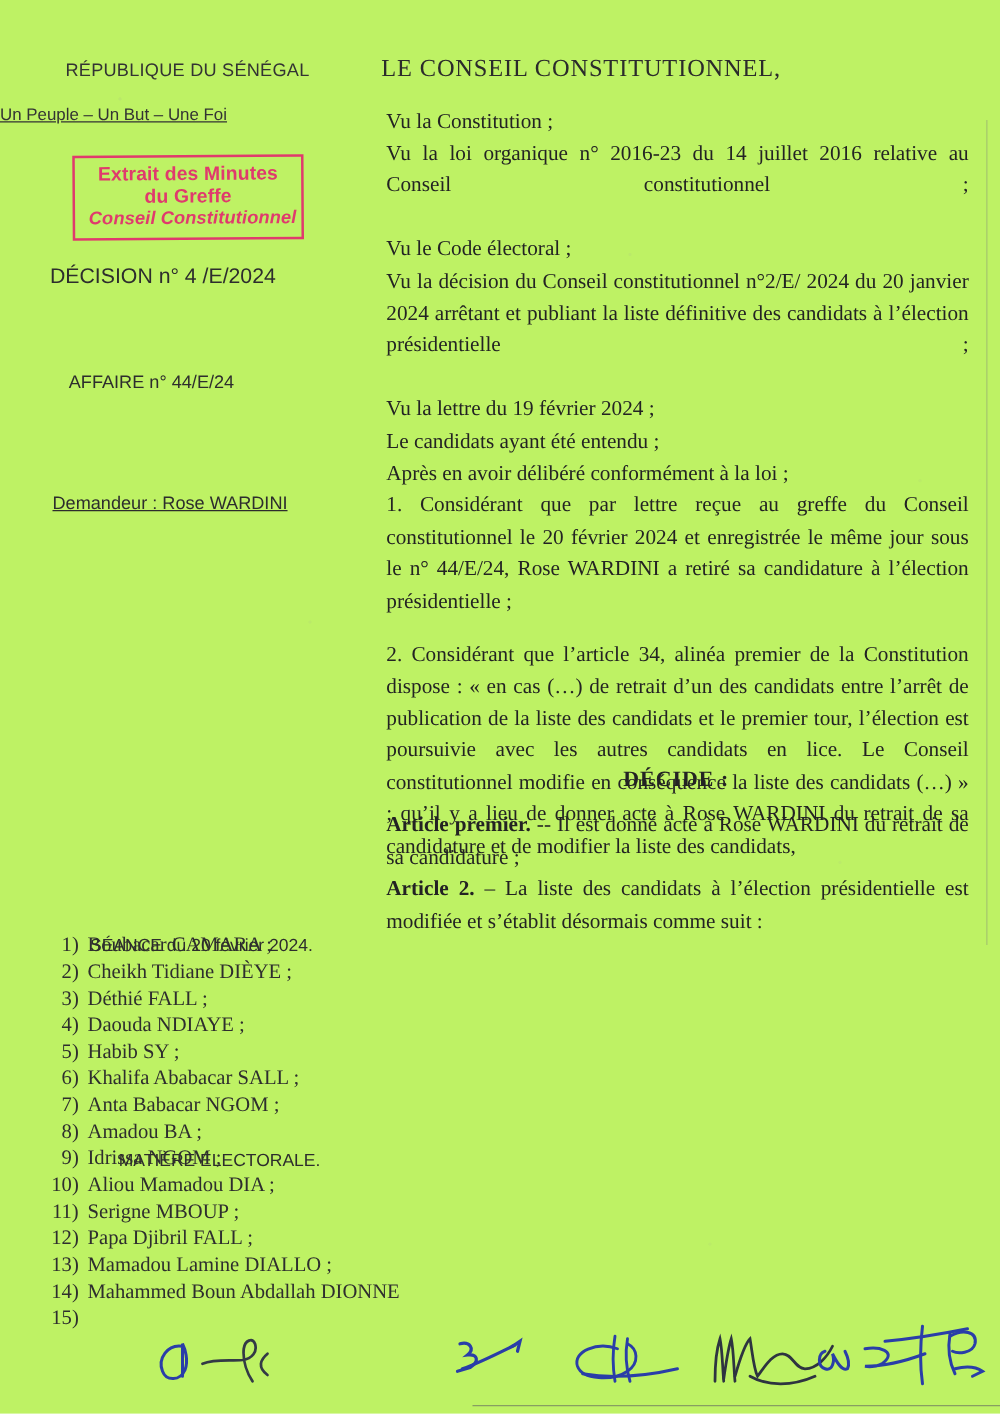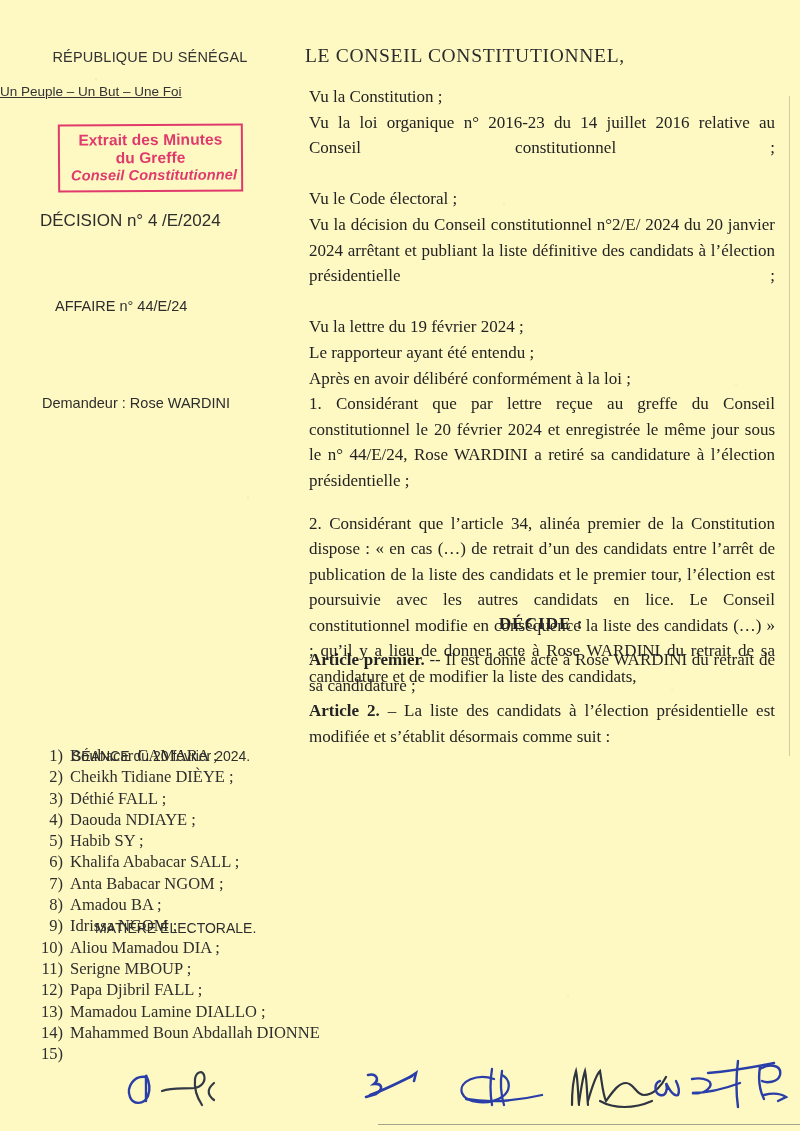--- a/index.html
+++ b/index.html
@@ -10,21 +10,21 @@
   }
   body {
     font-family: "Liberation Serif", "DejaVu Serif", serif;
     color: #1a1a1a;
   }
   .page {
     position: relative;
     width: 800px;
     height: 1131px;
     margin: 0 auto;
-    background: #fef9c3;
+    background: #bef264;
     overflow: hidden;
   }
   
   .scan-noise {
     position: absolute;
     inset: 0;
     pointer-events: none;
     opacity: .55;
     background-image:
       radial-gradient(circle at 12% 7%,  rgba(150,150,160,.20) 0 1px, transparent 1.6px),
@@ -113,20 +113,21 @@
     position: absolute;
     left: 55px; top: 298px;
     font-size: 14.5px;
     color: #2d2d2d;
   }
   .demandeur-line {
     position: absolute;
     left: 42px; top: 395px;
     font-size: 14.5px;
     color: #2d2d2d;
+    text-decoration: underline;
   }
   .seance-line {
     position: absolute;
     left: 72px; top: 748px;
     font-size: 14px;
     color: #2d2d2d;
   }
   .matiere-line {
     position: absolute;
     left: 95px; top: 900px;
@@ -265,21 +266,21 @@
   <div class="main-col">
 
     <div class="doc-title">LE CONSEIL CONSTITUTIONNEL,</div>
 
     <div class="body-block">
       <div class="vline">Vu la Constitution ;</div>
       <div class="vline justified">Vu la loi organique n° 2016-23 du 14 juillet 2016 relative au Conseil constitutionnel ;</div>
       <div class="vline">Vu le Code électoral ;</div>
       <div class="vline justified">Vu la décision du Conseil constitutionnel n°2/E/ 2024 du 20 janvier 2024 arrêtant et publiant la liste définitive des candidats à l’élection présidentielle ;</div>
       <div class="vline">Vu la lettre du 19 février 2024 ;</div>
-      <div class="vline">Le rapporteur ayant été entendu ;</div>
+      <div class="vline">Le candidats ayant été entendu ;</div>
       <div class="vline">Après en avoir délibéré conformément à la loi ;</div>
 
       <p class="para">1. Considérant que par lettre reçue au greffe du Conseil constitutionnel le 20 février 2024 et enregistrée le même jour sous le n° 44/E/24, Rose WARDINI a retiré sa candidature à l’élection présidentielle ;</p>
 
       <p class="para spaced">2. Considérant que l’article 34, alinéa premier de la Constitution dispose : « en cas (…) de retrait d’un des candidats entre l’arrêt de publication de la liste des candidats et le premier tour, l’élection est poursuivie avec les autres candidats en lice. Le Conseil constitutionnel modifie en conséquence la liste des candidats (…) » ; qu’il y a lieu de donner acte à Rose WARDINI du retrait de sa candidature et de modifier la liste des candidats,</p>
     </div>
 
     <div class="decide-heading">DÉCIDE :</div>
 
     <div class="articles-block">

